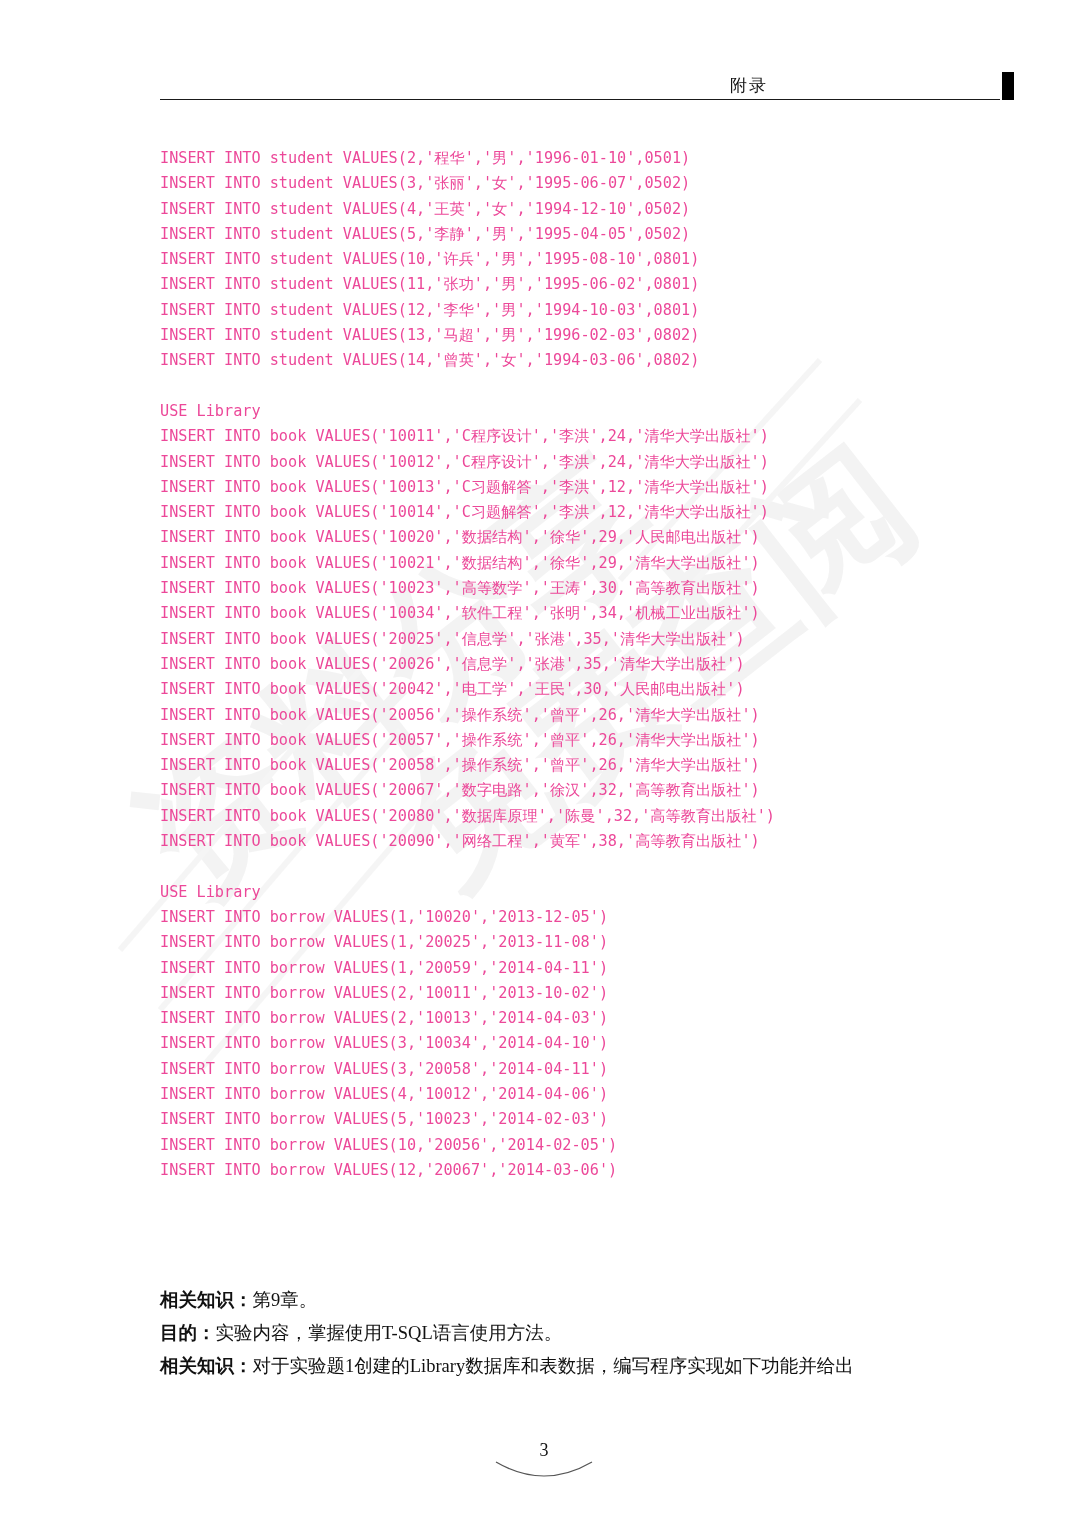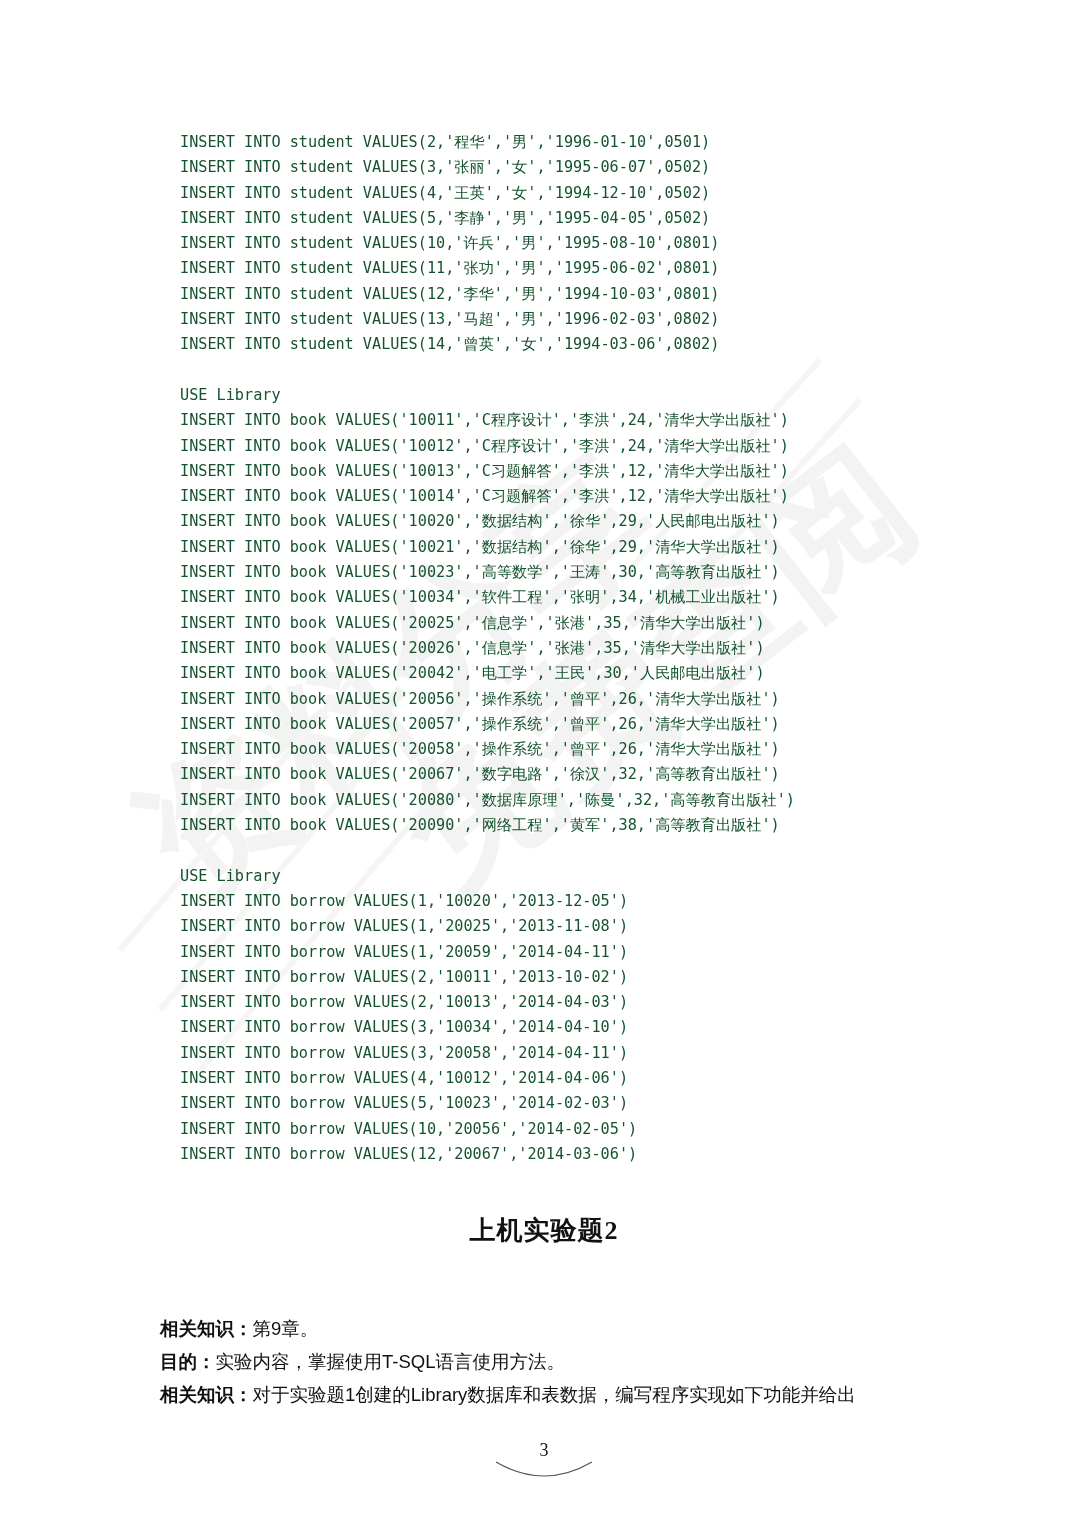--- a/index.html
+++ b/index.html
@@ -67,28 +67,27 @@
     width: 16px;
     height: 32px;
     border: 2px solid #fff;
     box-sizing: border-box;
   }
 
   
   .code {
     position: absolute;
     left: 160px;
-    top: 130px;
+    top: 146px;
     width: 830px;
     font-family: "DejaVu Sans Mono", monospace;
     font-size: 15.2px;
     line-height: 25.3px;
-    color: #14532d;
+    color: #ec4899;
     white-space: pre;
-    margin-left: 20px;
   }
   .code .blank { height: 25.3px; }
 
   
   .section-title {
     position: absolute;
     left: 0;
     top: 1213px;
     width: 1088px;
     text-align: center;
@@ -96,23 +95,23 @@
     font-size: 26px;
     font-weight: bold;
     color: #111;
     letter-spacing: 1px;
   }
 
   
   .body-block {
     position: absolute;
     left: 160px;
-    top: 1312px;
+    top: 1284px;
     width: 830px;
-    font-family: Liberation Sans, sans-serif;
+    font-family: Liberation Serif, serif;
     font-size: 18.5px;
     line-height: 33px;
     color: #111;
   }
   .body-block .line { white-space: pre; }
   .body-block .lead { font-weight: bold; }
 
   
   .footer {
     position: absolute;
@@ -153,24 +152,29 @@
       <g stroke="#e0e0e0" stroke-width="6" fill="none">
         <path d="M60 700 L300 420"></path>
         <path d="M100 760 L340 480"></path>
         <path d="M140 820 L380 540"></path>
         <path d="M560 330 L760 110"></path>
         <path d="M600 370 L800 150"></path>
       </g>
     </svg>
   </div>
 
+  <div class="header">
+    <div class="header-rule"></div>
+    <div class="header-title">附录</div>
+    <div class="header-block"></div>
+    <div class="header-block-inner"></div>
+  </div>
 
   <div class="code"><div>INSERT INTO student VALUES(2,'程华','男','1996-01-10',0501)</div><div>INSERT INTO student VALUES(3,'张丽','女','1995-06-07',0502)</div><div>INSERT INTO student VALUES(4,'王英','女','1994-12-10',0502)</div><div>INSERT INTO student VALUES(5,'李静','男','1995-04-05',0502)</div><div>INSERT INTO student VALUES(10,'许兵','男','1995-08-10',0801)</div><div>INSERT INTO student VALUES(11,'张功','男','1995-06-02',0801)</div><div>INSERT INTO student VALUES(12,'李华','男','1994-10-03',0801)</div><div>INSERT INTO student VALUES(13,'马超','男','1996-02-03',0802)</div><div>INSERT INTO student VALUES(14,'曾英','女','1994-03-06',0802)</div><div class="blank"></div><div>USE Library</div><div>INSERT INTO book VALUES('10011','C程序设计','李洪',24,'清华大学出版社')</div><div>INSERT INTO book VALUES('10012','C程序设计','李洪',24,'清华大学出版社')</div><div>INSERT INTO book VALUES('10013','C习题解答','李洪',12,'清华大学出版社')</div><div>INSERT INTO book VALUES('10014','C习题解答','李洪',12,'清华大学出版社')</div><div>INSERT INTO book VALUES('10020','数据结构','徐华',29,'人民邮电出版社')</div><div>INSERT INTO book VALUES('10021','数据结构','徐华',29,'清华大学出版社')</div><div>INSERT INTO book VALUES('10023','高等数学','王涛',30,'高等教育出版社')</div><div>INSERT INTO book VALUES('10034','软件工程','张明',34,'机械工业出版社')</div><div>INSERT INTO book VALUES('20025','信息学','张港',35,'清华大学出版社')</div><div>INSERT INTO book VALUES('20026','信息学','张港',35,'清华大学出版社')</div><div>INSERT INTO book VALUES('20042','电工学','王民',30,'人民邮电出版社')</div><div>INSERT INTO book VALUES('20056','操作系统','曾平',26,'清华大学出版社')</div><div>INSERT INTO book VALUES('20057','操作系统','曾平',26,'清华大学出版社')</div><div>INSERT INTO book VALUES('20058','操作系统','曾平',26,'清华大学出版社')</div><div>INSERT INTO book VALUES('20067','数字电路','徐汉',32,'高等教育出版社')</div><div>INSERT INTO book VALUES('20080','数据库原理','陈曼',32,'高等教育出版社')</div><div>INSERT INTO book VALUES('20090','网络工程','黄军',38,'高等教育出版社')</div><div class="blank"></div><div>USE Library</div><div>INSERT INTO borrow VALUES(1,'10020','2013-12-05')</div><div>INSERT INTO borrow VALUES(1,'20025','2013-11-08')</div><div>INSERT INTO borrow VALUES(1,'20059','2014-04-11')</div><div>INSERT INTO borrow VALUES(2,'10011','2013-10-02')</div><div>INSERT INTO borrow VALUES(2,'10013','2014-04-03')</div><div>INSERT INTO borrow VALUES(3,'10034','2014-04-10')</div><div>INSERT INTO borrow VALUES(3,'20058','2014-04-11')</div><div>INSERT INTO borrow VALUES(4,'10012','2014-04-06')</div><div>INSERT INTO borrow VALUES(5,'10023','2014-02-03')</div><div>INSERT INTO borrow VALUES(10,'20056','2014-02-05')</div><div>INSERT INTO borrow VALUES(12,'20067','2014-03-06')</div></div>
 
-  <div class="section-title">上机实验题2</div>
 
   <div class="body-block">
       <div class="line"><span class="lead">相关知识：</span><span>第9章。</span></div>
       <div class="line"><span class="lead">目的：</span><span>实验内容，掌握使用T-SQL语言使用方法。</span></div>
       <div class="line"><span class="lead">相关知识：</span><span>对于实验题1创建的Library数据库和表数据，编写程序实现如下功能并给出</span></div>
     </div>
 
   <div class="footer">
     <svg class="footer-arc" viewBox="0 0 100 26">
       <path d="M2 2 Q50 30 98 2" stroke="#555" stroke-width="1.2" fill="none"></path>

